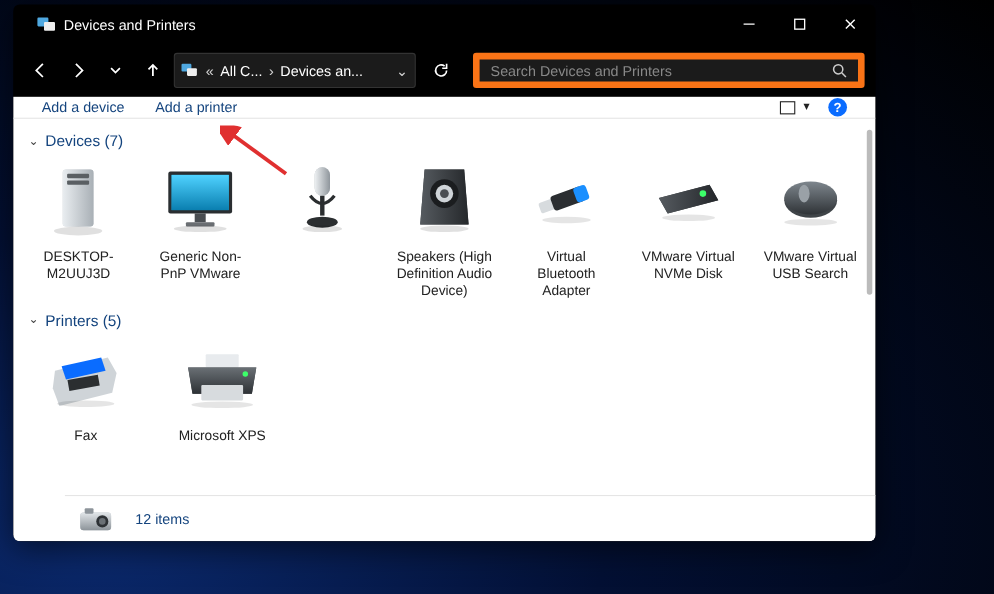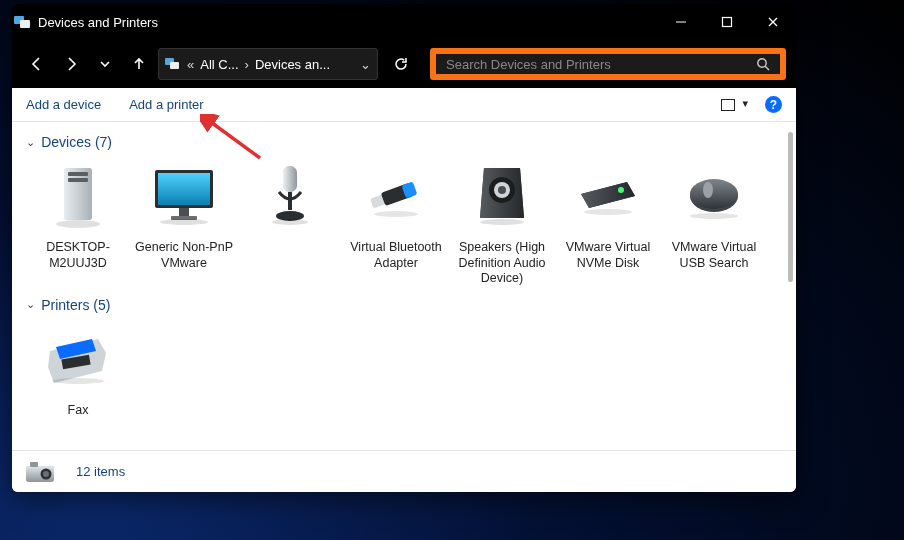--- a/index.html
+++ b/index.html
@@ -20,21 +20,21 @@
     display: flex;
     flex-direction: column;
   }
   
   .titlebar {
     height: 36px;
     display: flex;
     align-items: center;
     color: #fff;
     font-size: 13px;
-    padding-left: 2px;
+    padding-left: 22px;
   }
   .titlebar .appicon {
     width: 16px; height: 12px;
     margin-right: 8px;
     position: relative;
   }
   .titlebar .appicon::before {
     content: "";
     position: absolute; left:0; top:0;
     width: 10px; height: 8px; background:#4fa8e0; border-radius:1px;
@@ -98,25 +98,25 @@
   .searchbox .mag { margin-left:auto; color:#ccc; font-size:14px; }
   
   .content {
     flex:1;
     background:#fff;
     display:flex;
     flex-direction:column;
     overflow:hidden;
   }
   .cmdbar {
-    height:34px;
+    height:20px;
     border-bottom:1px solid #e5e5e5;
     display:flex;
     align-items:center;
-    padding:0 14px;
+    padding:0 26px;
     gap:28px;
     font-size:13px;
   }
   .cmdbar .cmd { color:#14447e; cursor:default; }
   .cmdbar .right { margin-left:auto; display:flex; align-items:center; gap:14px; }
   .viewicon {
     width:14px; height:12px; border:1.5px solid #222; position:relative;
   }
   .viewicon::after{content:"▾"; position:absolute; right:-14px; top:-3px; font-size:11px; color:#222;}
   .helpicon {
@@ -125,21 +125,21 @@
     display:flex;align-items:center;justify-content:center;
   }
   .scrollarea { flex:1; overflow:hidden; position:relative; padding:8px 14px; }
   .groupheader {
     display:flex; align-items:center; gap:6px;
     color:#14447e; font-size:14px;
     margin:4px 0 6px 0;
   }
   .groupheader .chev { font-size:11px; color:#444; }
   .grid {
-    display:flex; flex-wrap:nowrap; gap:2px;
+    display:flex; flex-wrap:nowrap; gap:20px;
   }
   .item {
     width:104px;
     display:flex; flex-direction:column; align-items:center;
     text-align:center;
     font-size:12.5px;
     color:#222;
     line-height:1.25;
     padding:4px 2px;
   }
@@ -157,20 +157,21 @@
   
   .statusbar {
     height:42px;
     border-top:1px solid #e5e5e5;
     background:#fff;
     display:flex; align-items:center;
     padding:0 10px;
     gap:14px;
     font-size:13px;
     color:#14447e;
+    margin-left:47px;
   }
   .statusbar .camicon {
     width:40px;height:28px;position:relative;
   }
   
   .redarrow {
     position:absolute;
     left:200px; top:114px;
     width:70px; height:50px;
     pointer-events:none;
@@ -324,52 +325,52 @@
                 </defs>
               <rect x="25" y="30" width="4" height="18" fill="#2b2e30"></rect>
               <path d="M16 30 q11 14 22 0" fill="none" stroke="#2b2e30" stroke-width="3"></path>
               <ellipse cx="27" cy="54" rx="14" ry="5" fill="#2b2e30"></ellipse>
               <ellipse cx="27" cy="60" rx="18" ry="3" fill="#000" opacity="0.12"></ellipse>
             </svg>
           </div>
         </div>
         <div class="item">
           <div class="iconbox">
+            <svg width="56" height="70" viewBox="0 0 56 70">
+              <path d="M10 6 h36 l4 50 h-44 z" fill="#3c4044"></path>
+              <path d="M10 6 h36 l4 50 h-44 z" fill="url(#gsp)"></path>
+              <defs>
+                  <linearGradient id="gsp" x1="0" x2="1">
+                    <stop offset="0" stop-color="#565b60"></stop>
+                    <stop offset="1" stop-color="#25282b"></stop>
+                  </linearGradient>
+                </defs>
+              <circle cx="28" cy="28" r="13" fill="#1b1d1f"></circle>
+              <circle cx="28" cy="28" r="8" fill="#cfd4d8"></circle>
+              <circle cx="28" cy="28" r="4" fill="#4a4e52"></circle>
+              <ellipse cx="28" cy="60" rx="22" ry="3" fill="#000" opacity="0.12"></ellipse>
+            </svg>
+          </div>
+          <span>Speakers (High Definition Audio Device)</span>
+        </div>
+        <div class="item">
+          <div class="iconbox">
             <svg width="70" height="50" viewBox="0 0 70 50">
               <g transform="rotate(-20 35 25)">
                 <rect x="10" y="18" width="14" height="10" rx="2" fill="#d7dbde"></rect>
                 <rect x="22" y="16" width="30" height="14" rx="3" fill="#2b2e31"></rect>
                 <rect x="44" y="16" width="12" height="14" rx="3" fill="#1a8fff"></rect>
               </g>
               <ellipse cx="35" cy="42" rx="22" ry="3" fill="#000" opacity="0.1"></ellipse>
             </svg>
           </div>
           <span>Virtual Bluetooth Adapter</span>
         </div>
         <div class="item">
           <div class="iconbox">
-            <svg width="56" height="70" viewBox="0 0 56 70">
-              <path d="M10 6 h36 l4 50 h-44 z" fill="#3c4044"></path>
-              <path d="M10 6 h36 l4 50 h-44 z" fill="url(#gsp)"></path>
-              <defs>
-                  <linearGradient id="gsp" x1="0" x2="1">
-                    <stop offset="0" stop-color="#565b60"></stop>
-                    <stop offset="1" stop-color="#25282b"></stop>
-                  </linearGradient>
-                </defs>
-              <circle cx="28" cy="28" r="13" fill="#1b1d1f"></circle>
-              <circle cx="28" cy="28" r="8" fill="#cfd4d8"></circle>
-              <circle cx="28" cy="28" r="4" fill="#4a4e52"></circle>
-              <ellipse cx="28" cy="60" rx="22" ry="3" fill="#000" opacity="0.12"></ellipse>
-            </svg>
-          </div>
-          <span>Speakers (High Definition Audio Device)</span>
-        </div>
-        <div class="item">
-          <div class="iconbox">
             <svg width="70" height="50" viewBox="0 0 70 50">
               <path d="M8 22 L54 10 L62 24 L16 36 Z" fill="#3a3e41"></path>
               <path d="M8 22 L54 10 L62 24 L16 36 Z" fill="url(#gd)"></path>
               <defs>
                   <linearGradient id="gd">
                     <stop offset="0" stop-color="#565b60"></stop>
                     <stop offset="1" stop-color="#23262a"></stop>
                   </linearGradient>
                 </defs>
               <circle cx="48" cy="18" r="3" fill="#3dff6a"></circle>
@@ -405,20 +406,39 @@
         <div class="item">
           <div class="iconbox">
             <svg width="72" height="58" viewBox="0 0 72 58">
               <path d="M8 20 L56 8 L64 22 L60 40 L12 52 L6 36 Z" fill="#cfd4d8"></path>
               <path d="M14 16 L50 8 L54 20 L18 28 Z" fill="#0a6cff"></path>
               <rect x="20" y="26" width="28" height="10" fill="#2b2e30" transform="rotate(-10 34 31)"></rect>
               <ellipse cx="36" cy="50" rx="26" ry="3" fill="#000" opacity="0.1"></ellipse>
             </svg>
           </div>
           <span>Fax</span>
+        </div>
+        <div class="item">
+          <div class="iconbox">
+            <svg width="74" height="56" viewBox="0 0 74 56">
+              <rect x="22" y="4" width="30" height="12" rx="1" fill="#e8ebee"></rect>
+              <path d="M6 16 h62 l-4 24 h-54 z" fill="#3f4448"></path>
+              <path d="M6 16 h62 l-4 24 h-54 z" fill="url(#gp2)"></path>
+              <defs>
+                  <linearGradient id="gp2" x1="0" y1="0" x2="0" y2="1">
+                    <stop offset="0" stop-color="#6a7075"></stop>
+                    <stop offset="1" stop-color="#2d3135"></stop>
+                  </linearGradient>
+                </defs>
+              <circle cx="58" cy="22" r="2.5" fill="#3dff6a"></circle>
+              <rect x="18" y="32" width="38" height="14" rx="1" fill="#d7dbde"></rect>
+              <ellipse cx="37" cy="50" rx="28" ry="3" fill="#000" opacity="0.1"></ellipse>
+            </svg>
+          </div>
+          <span>Microsoft XPS</span>
         </div>
       </div>
     </div>
 
     <div class="statusbar">
       <div class="camicon">
         <svg width="40" height="28" viewBox="0 0 40 28">
           <rect x="4" y="8" width="28" height="16" rx="3" fill="#b9bfc4"></rect>
           <rect x="4" y="8" width="28" height="16" rx="3" fill="url(#gc)"></rect>
           <defs>

